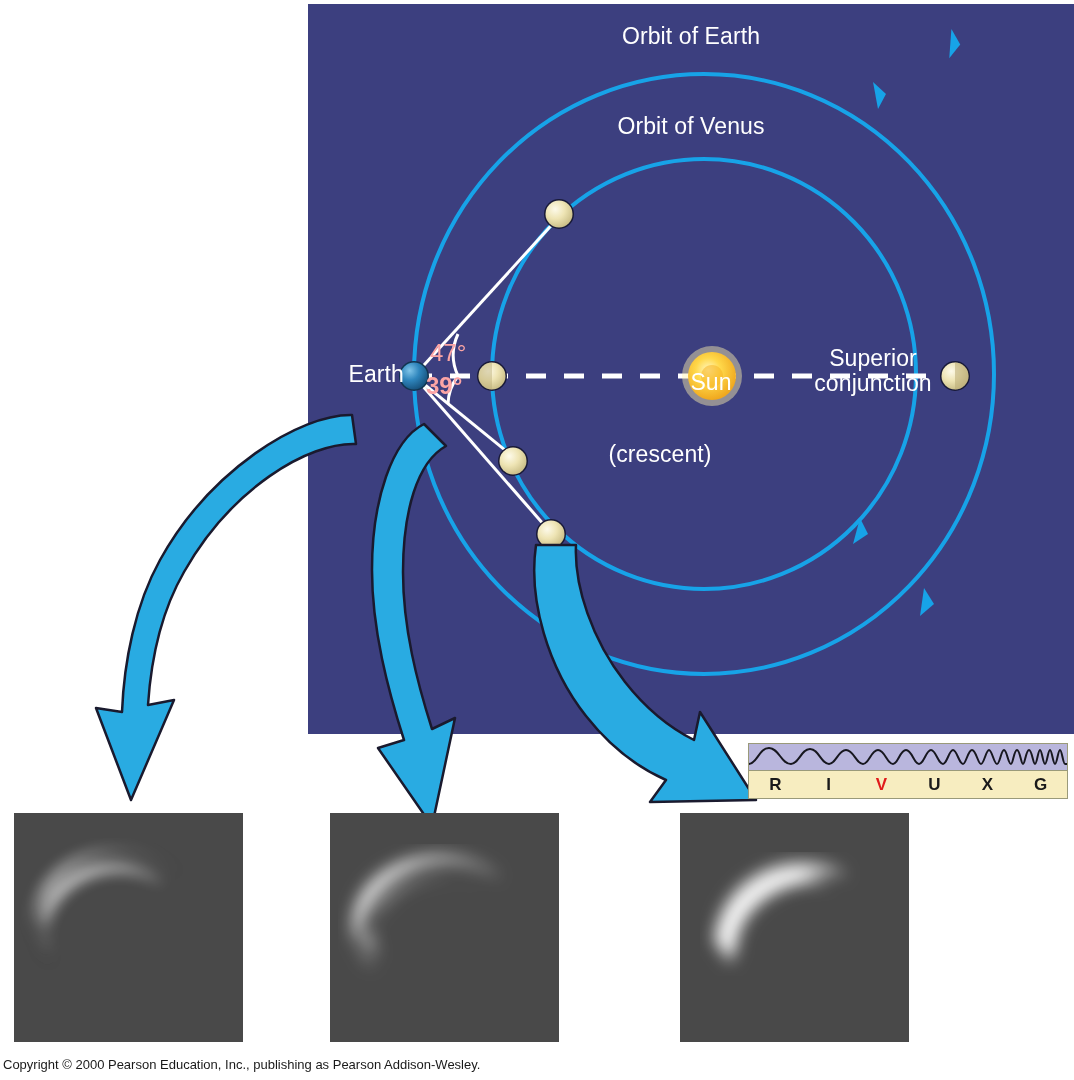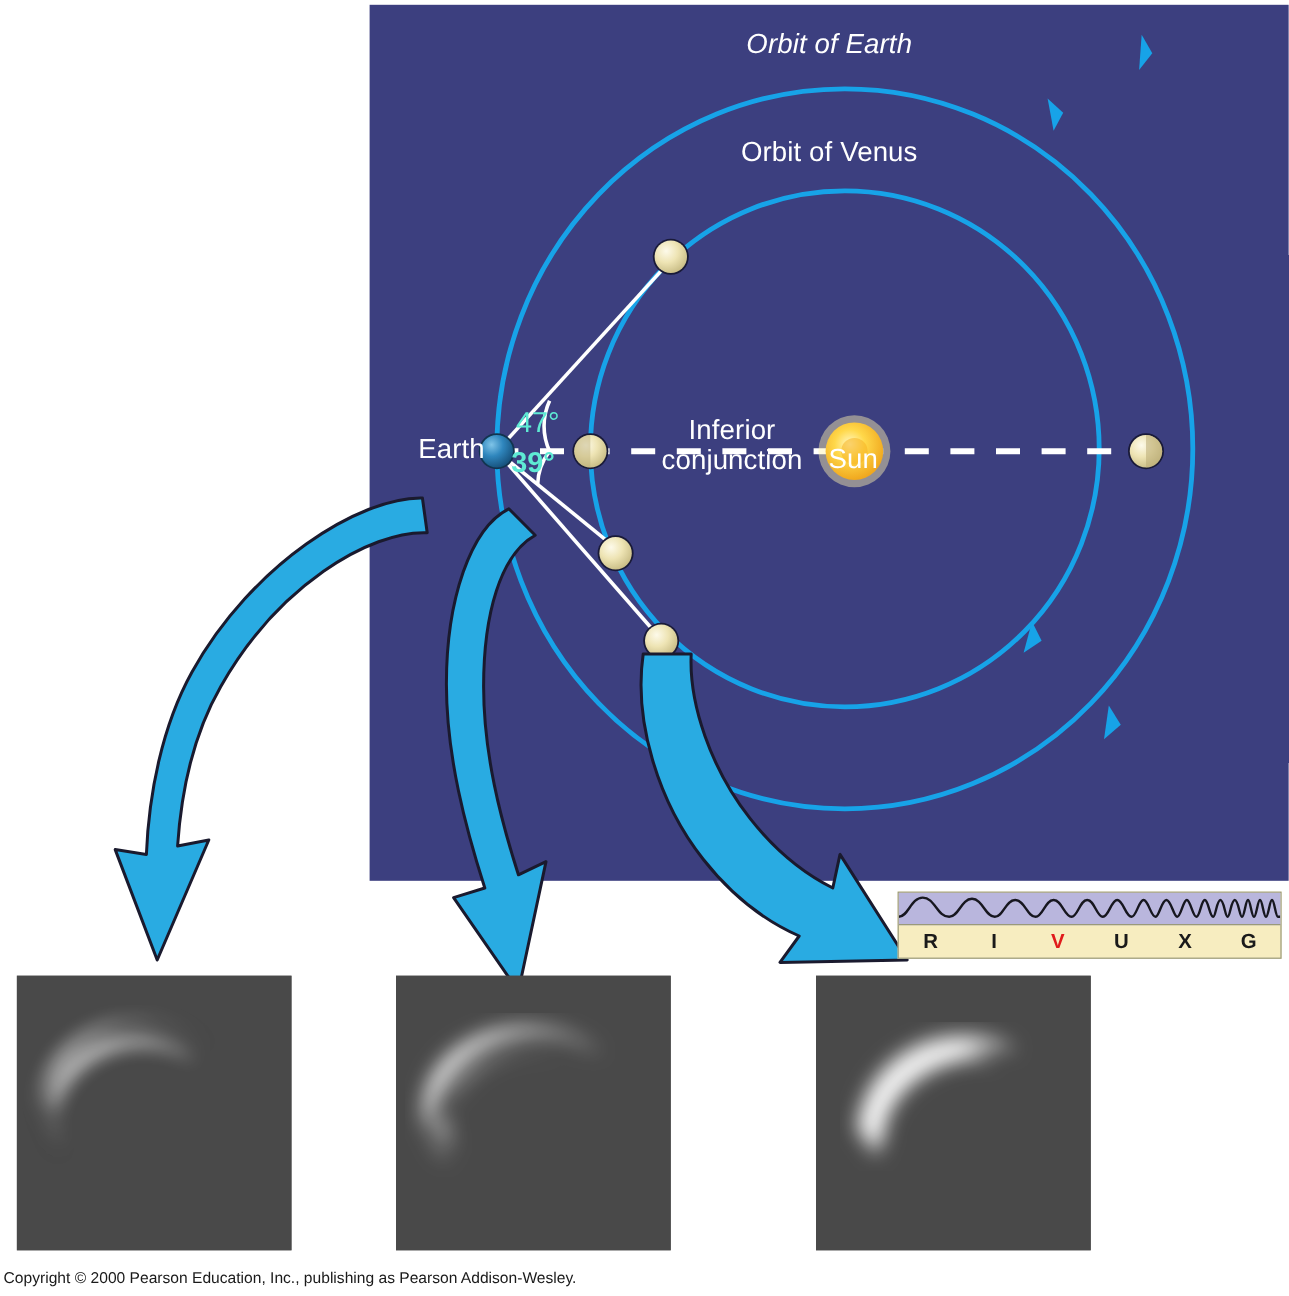--- a/index.html
+++ b/index.html
@@ -46,34 +46,34 @@
     color: #ffffff;
     font-family: "Liberation Sans", sans-serif;
     font-size: 23px;
     line-height: 1.08;
     white-space: pre;
     letter-spacing: 0.1px;
   }
   .lbl.ctr { text-align: center; }
   .lbl.right { text-align: right; }
 
-  #label-orbit-earth { left: 0; top: 20px; width: 766px; font-style: italic; }
+  #label-orbit-earth { left: 0; top: 20px; width: 766px; }
   #label-orbit-venus { left: 0; top: 110px; width: 766px; }
   #label-sun         { left: 343px; top: 318px; width: 120px; margin-top: 48px; }
   #label-earth       { left: 10px;  top: 358px; width: 86px; }
   #label-inferior    { left: 212px; top: 342px; width: 180px; }
   #label-superior    { left: 470px; top: 342px; width: 190px; }
   #label-maxbright   { left: 216px; top: 438px; width: 272px; text-align: left; }
   #label-maxbright .sub { display: block; text-align: center; }
   #label-greatest    { left: 256px; top: 510px; width: 280px; text-align: left; }
   #label-greatest .sub { display: block; text-align: center; }
 
   .ang {
     position: absolute;
-    color: #5eead4;
+    color: #fca5a5;
     font-family: "Liberation Sans", sans-serif;
     font-size: 24px;
     white-space: pre;
   }
   #angle-47 { left: 122px; top: 335px; }
   #angle-39 { left: 118px; top: 368px; font-weight: bold; }
 
   
   #callout-arrows {
     position: absolute;
@@ -245,25 +245,25 @@
     </svg>
 
     <div class="lbl ctr" id="label-orbit-earth">Orbit of Earth</div>
 
     <div class="lbl ctr" id="label-orbit-venus">Orbit of Venus</div>
 
     <div class="lbl ctr" id="label-sun">Sun</div>
 
     <div class="lbl right" id="label-earth">Earth</div>
 
-    <div class="lbl ctr" id="label-inferior"><span>Inferior</span>
+
+    <div class="lbl ctr" id="label-superior"><span>Superior</span>
 <span>conjunction</span></div>
 
-
-    <div class="lbl" id="label-maxbright"></div>
+    <div class="lbl" id="label-maxbright"><span class="sub">(crescent)</span></div>
 
 
     <div class="ang" id="angle-47">47°</div>
 
     <div class="ang" id="angle-39">39°</div>
   </div>
 
   <svg id="callout-arrows" viewBox="0 0 1074 1080">
 
     <path d="M 352,415

